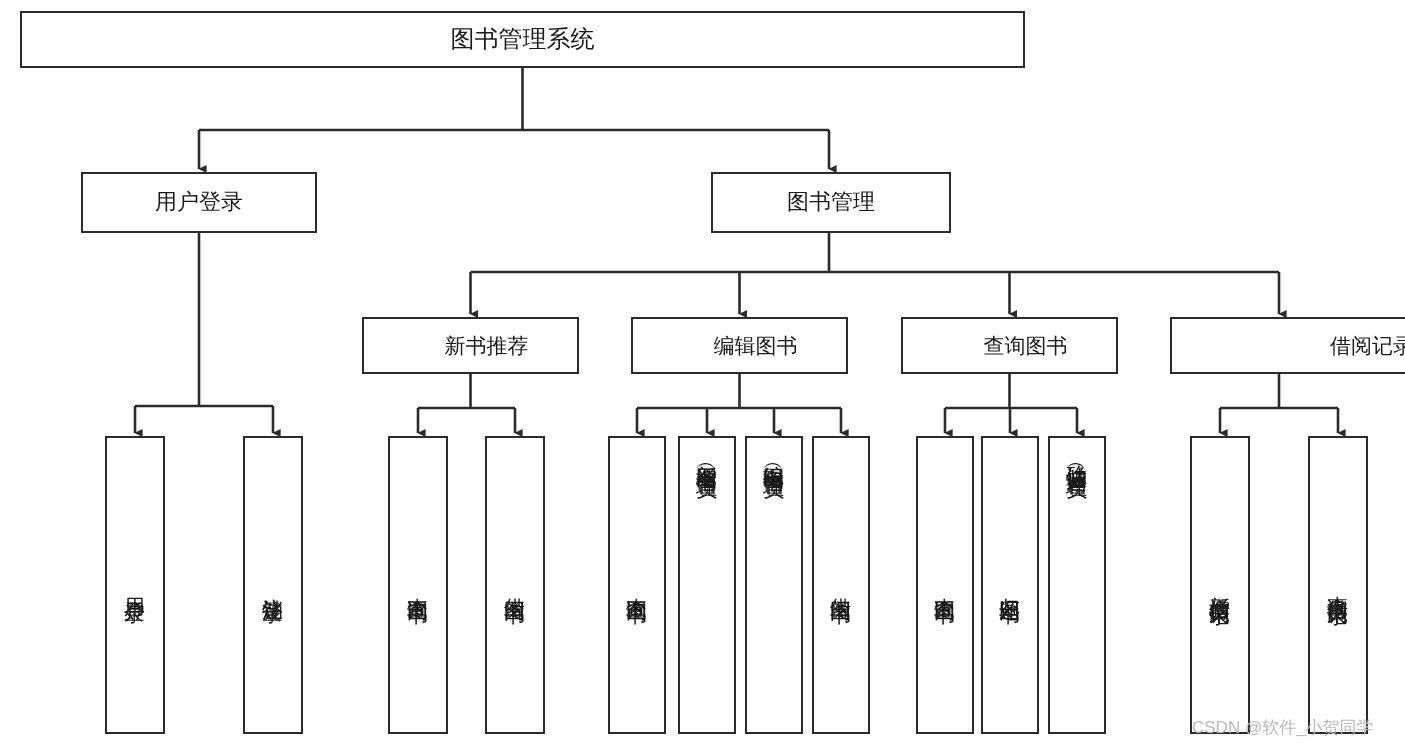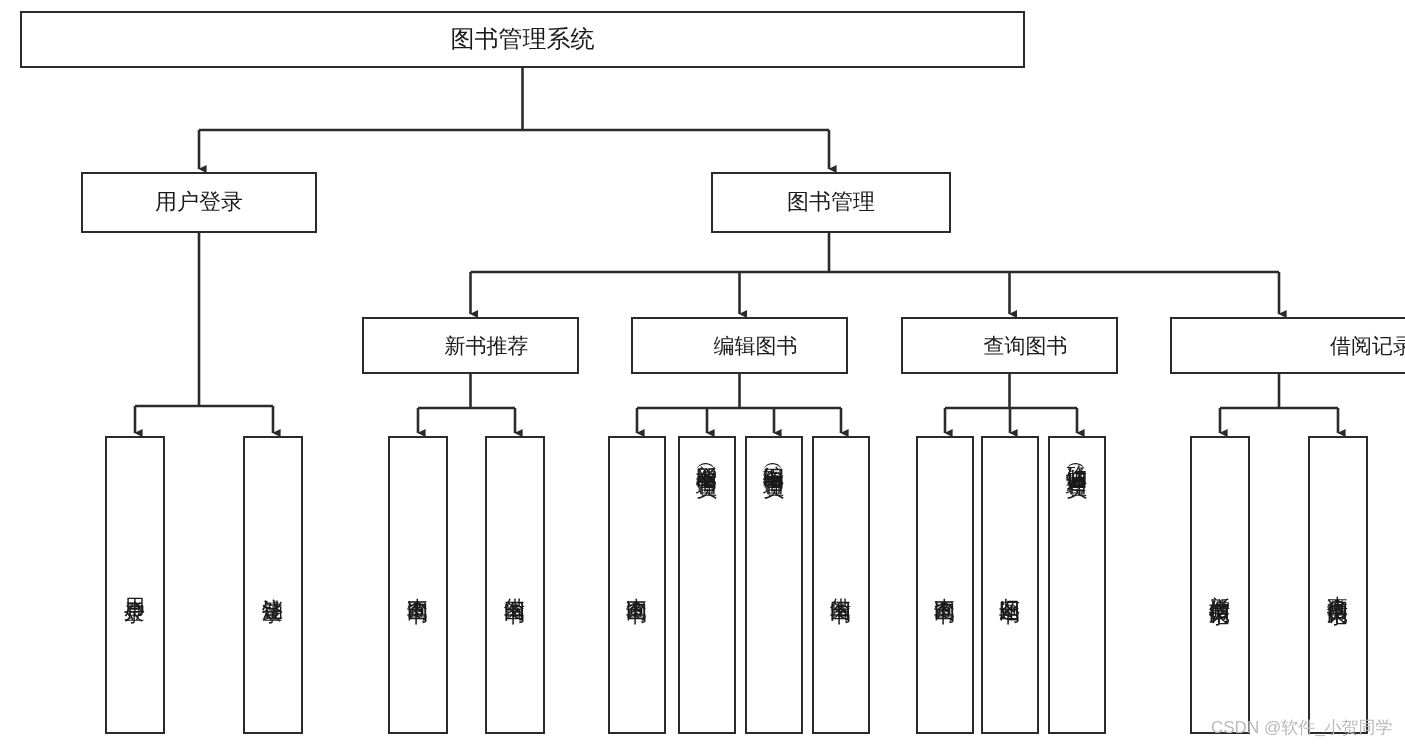--- a/index.html
+++ b/index.html
@@ -156,14 +156,14 @@
         <span class="node-label">确认归还（管理员）</span>
       </div>
       <div class="node-box leaf vertical leaf centered" style="left: 1190px; top: 436px; width: 60px; height: 298px;">
         <span class="node-label">新增借阅记录</span>
       </div>
       <div class="node-box leaf vertical leaf centered" style="left: 1308px; top: 436px; width: 60px; height: 298px;">
         <span class="node-label">查询借阅记录</span>
       </div>
     </div>
 
-  <div id="watermark" style="left: 1192px; top: 716px; padding-left: 19px;">CSDN @软件_小贺同学</div>
+  <div id="watermark" style="left: 1192px; top: 716px;">CSDN @软件_小贺同学</div>
 </div>
 
 </body></html>

